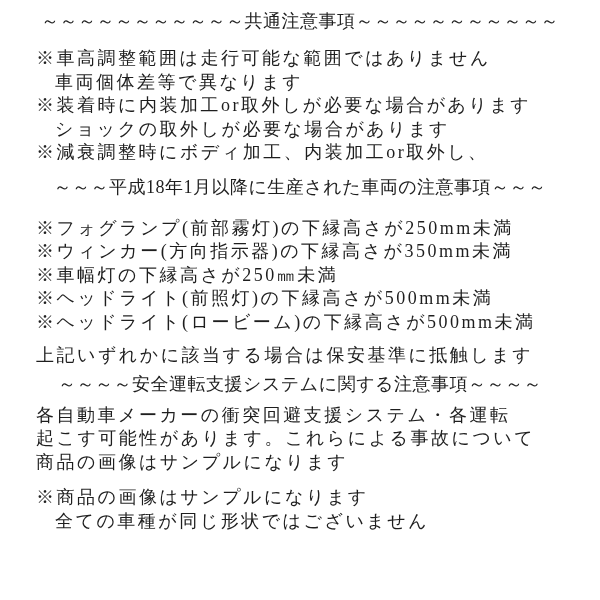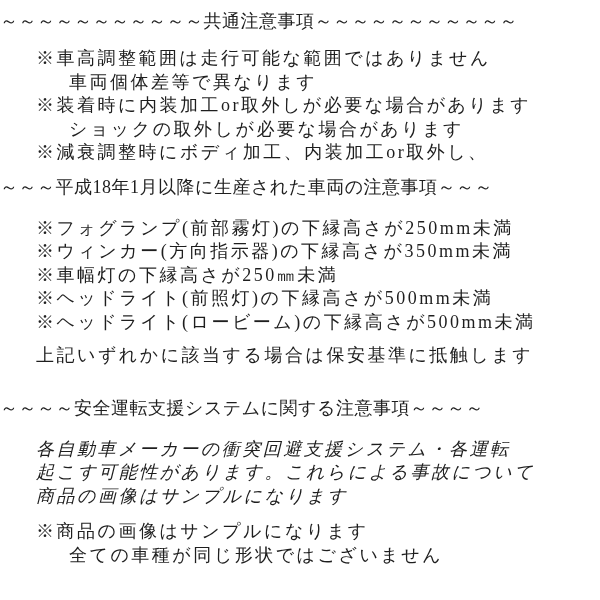--- a/index.html
+++ b/index.html
@@ -18,35 +18,36 @@
   }
   .line {
     font-size: 18px;
     line-height: 23.5px;
     letter-spacing: 2.5px;
     padding-left: 36px;
     white-space: nowrap;
     font-weight: 500;
   }
   .line.center {
+    text-align: center;
     padding-left: 0;
     letter-spacing: 0.5px;
     line-height: 24px;
   }
   .line.indent {
-    padding-left: 69px;
+    padding-left: 55px;
   }
   
   .section-0 { margin-top: 9px; }
   .section-1 { margin-top: 14px; }
   .section-2 { margin-top: 10px; }
   .section-3 { margin-top: 18px; }
   .section-4 { margin-top: 10px; }
-  .section-5 { margin-top: 28px; }
-  .section-6 { margin-top: 18px; font-style: italic; }
+  .section-5 { margin-top: 4px; }
+  .section-6 { margin-top: 8px; }
   .section-7 { margin-top: 12px; }
 </style>
 </head>
 <body>
 
 <div class="page" style="background: rgb(255, 255, 255);">
   <div id="doc" style="color: rgb(30, 30, 30);">
       <div class="section section-0">
         <div class="line center">～～～～～～～～～～～共通注意事項～～～～～～～～～～～</div>
       </div>

